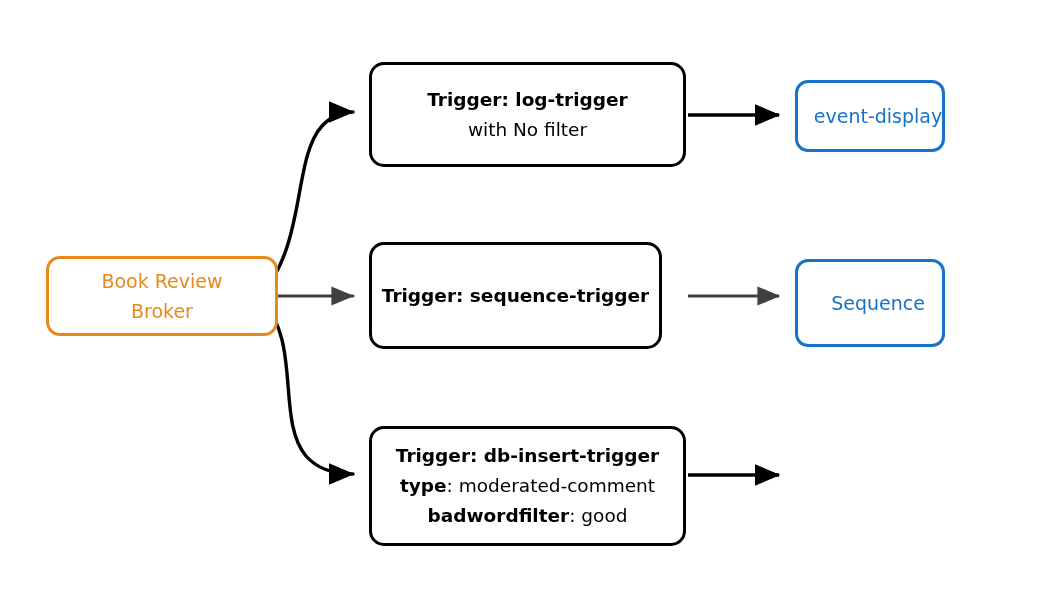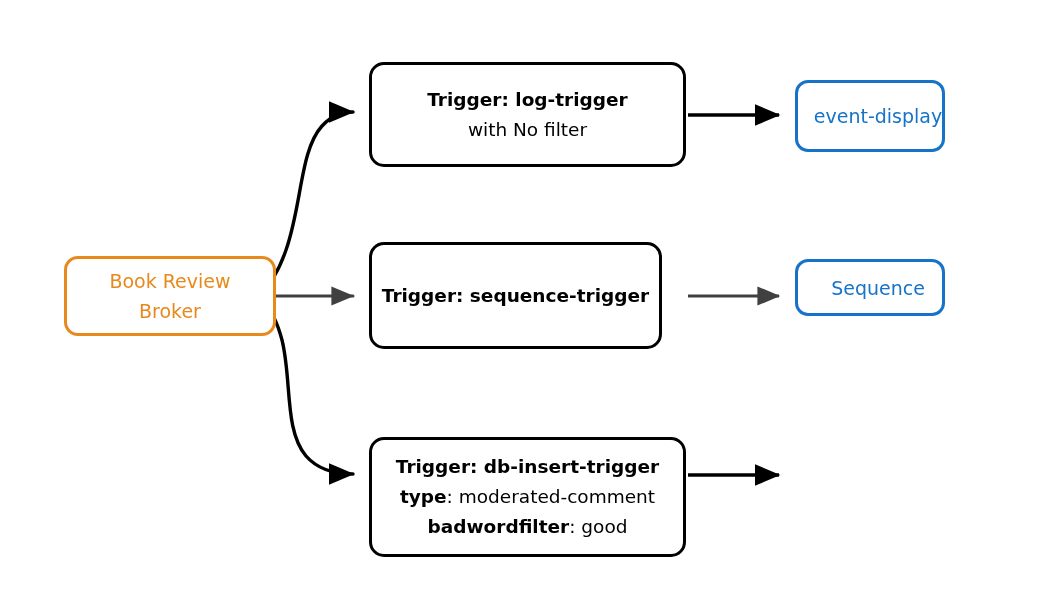--- a/index.html
+++ b/index.html
@@ -83,54 +83,54 @@
 
     <path d="M240,296 C258,296 272,302 282,340 C292,380 284,430 306,456 C320,472 340,474 353,474" fill="none" stroke="#000000" stroke-width="3.4" stroke-linecap="round" marker-end="url(#arrow-black)"></path>
 
     <path d="M688,115 L779,115" fill="none" stroke="#000000" stroke-width="3.4" stroke-linecap="butt" marker-end="url(#arrow-black)"></path>
 
     <path d="M688,296 L779,296" fill="none" stroke="#404040" stroke-width="3" stroke-linecap="butt" marker-end="url(#arrow-gray)"></path>
 
     <path d="M688,475 L779,475" fill="none" stroke="#000000" stroke-width="3.4" stroke-linecap="butt" marker-end="url(#arrow-black)"></path>
   </svg>
 
-  <div class="node node-broker" style="left:64px; top:256px; width:212px; height:80px;">
+  <div class="node node-broker" style="left:46px; top:256px; width:232px; height:80px;">
     <span class="ln">Book Review</span>
     <span class="ln">Broker</span>
   </div>
 
   <div class="node node-trigger" style="left:369px; top:62px; width:317px; height:105px;">
     <span class="ln">
       <span class="b">Trigger: log-trigger</span><span class="r"></span>
     </span>
     <span class="ln">
       <span class="b"></span><span class="r">with No filter</span>
     </span>
   </div>
 
   <div class="node node-trigger" style="left:369px; top:242px; width:293px; height:107px;">
     <span class="ln">
       <span class="b">Trigger: sequence-trigger</span><span class="r"></span>
     </span>
   </div>
 
-  <div class="node node-trigger" style="left:369px; top:437px; width:317px; height:120px;">
+  <div class="node node-trigger" style="left:369px; top:426px; width:317px; height:120px;">
     <span class="ln">
       <span class="b">Trigger: db-insert-trigger</span><span class="r"></span>
     </span>
     <span class="ln">
       <span class="b">type</span><span class="r">: moderated-comment</span>
     </span>
     <span class="ln">
       <span class="b">badwordfilter</span><span class="r">: good</span>
     </span>
   </div>
 
   <div class="node node-endpoint" style="left:795px; top:80px; width:150px; height:72px;">
     <span class="ln">event-display</span>
   </div>
 
-  <div class="node node-endpoint" style="left:795px; top:259px; width:150px; height:57px;">
+  <div class="node node-endpoint" style="left:795px; top:259px; width:150px; height:88px;">
     <span class="ln">Sequence</span>
   </div>
 
 
 </div>
 
 </body></html>

